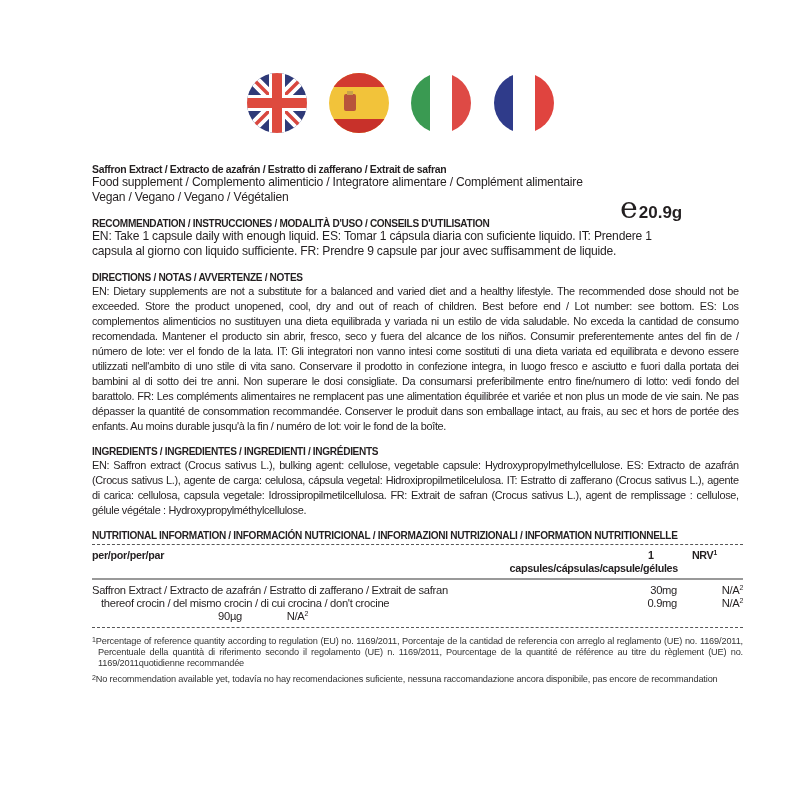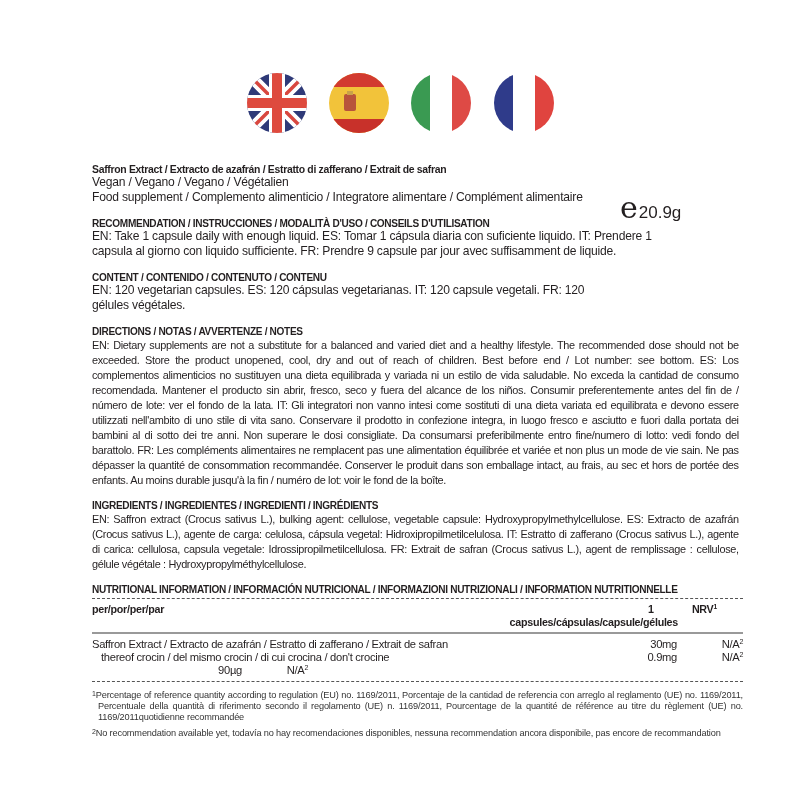--- a/index.html
+++ b/index.html
@@ -13,21 +13,21 @@
          letter-spacing: -0.35px; transform: scaleX(0.9); transform-origin: left; white-space: nowrap;
          color: #231f20; }
   .txt { font-size: 12.1px; line-height: 15px; letter-spacing: -0.2px; color: #231f20; }
   .cond { font-size: 11.6px; line-height: 15px; letter-spacing: -0.35px; text-align: justify;
           transform: scaleX(0.94); transform-origin: left; width: 688px; }
   .block { margin: 12px; }
   .title-block .hdr { font-size: 11.6px; }
   .weight { position: absolute; left: 620px; top: 196px; display: flex; align-items: baseline;
             color: #231f20; }
   .weight .e { font-family: "DejaVu Serif", serif; font-size: 30px; line-height: 24px; }
-  .weight .val { font-family: "Liberation Sans", sans-serif; font-weight: normal; font-size: 17px; margin-left: 1px; text-align: right; }
+  .weight .val { font-family: "Liberation Sans", sans-serif; font-weight: bold; font-size: 17px; margin-left: 1px; text-align: right; }
   .nutri { margin-top: 2px; width: 651px; }
   .dash { border-top: 1px dashed #555; height: 0; }
   .solid { border-top: 2px solid #999; height: 0; }
   .nrow { display: flex; font-size: 11.2px; line-height: 13px; letter-spacing: -0.3px; }
   .nrow .c1 { flex: 1; }
   .nrow .c2 { width: 150px; text-align: right; }
   .nrow .c3 { width: 66px; text-align: right; }
   .nrow.head { font-weight: bold; padding: 4px 0 3px; transform: scaleX(0.96); transform-origin: left; }
   .nrow.head .c2, .nrow.head .c3 { font-weight: bold; }
   .nrow.sub .c1 { padding-left: 9px; }
@@ -106,33 +106,29 @@
 
 <div class="weight">
   <span class="e">e</span>
   <span class="val">20.9g</span>
 </div>
 
 <div class="label">
 
   <div class="block title-block">
     <div class="hdr">Saffron Extract / Extracto de azafrán / Estratto di zafferano / Extrait de safran</div>
+    <div class="txt">Food supplement / Complemento alimenticio / Integratore alimentare / Complément alimentaire</div>
     <div class="txt">Vegan / Vegano / Vegano / Végétalien</div>
-    <div class="txt">Food supplement / Complemento alimenticio / Integratore alimentare / Complément alimentaire</div>
   </div>
 
   <div class="block" style="margin-top:6px">
     <div class="hdr">RECOMMENDATION / INSTRUCCIONES / MODALITÀ D'USO / CONSEILS D'UTILISATION</div>
     <div class="txt" style="width:580px">EN: Take 1 capsule daily with enough liquid. ES: Tomar 1 cápsula  diaria con suficiente liquido. IT: Prendere 1 capsula al giorno con liquido sufficiente. FR: Prendre 9 capsule par jour avec suffisamment de liquide.</div>
   </div>
 
-  <div class="block" style="margin-top:6px">
-    <div class="hdr">CONTENT / CONTENIDO / CONTENUTO / CONTENU</div>
-    <div class="txt" style="width:510px">EN: 120 vegetarian capsules. ES: 120 cápsulas vegetarianas. IT: 120 capsule vegetali. FR: 120 gélules végétales.</div>
-  </div>
 
   <div class="block" style="margin-top:6px">
     <div class="hdr">DIRECTIONS / NOTAS / AVVERTENZE / NOTES</div>
     <div class="cond">EN: Dietary supplements are not a substitute for a balanced and varied diet and a healthy lifestyle. The recommended dose should not be exceeded. Store the product unopened, cool, dry and out of reach of children. Best before end / Lot number: see bottom. ES: Los complementos alimenticios no sustituyen una dieta equilibrada y variada ni un estilo de vida saludable. No exceda la cantidad de consumo recomendada. Mantener el producto sin abrir, fresco, seco y fuera del alcance de los niños. Consumir preferentemente antes del fin de / número de lote: ver el fondo de la lata. IT: Gli integratori non vanno intesi come sostituti di una dieta variata ed equilibrata e devono essere utilizzati nell'ambito di uno stile di vita sano. Conservare il prodotto in confezione integra, in luogo fresco e asciutto e fuori dalla portata dei bambini al di sotto dei tre anni. Non superare le dosi consigliate. Da consumarsi preferibilmente entro fine/numero di lotto: vedi fondo del barattolo. FR: Les compléments alimentaires ne remplacent pas une alimentation équilibrée et variée et non plus un mode de vie sain. Ne pas dépasser la quantité de consommation recommandée. Conserver le produit dans son emballage intact, au frais, au sec et hors de portée des enfants. Au moins durable jusqu'à la fin / numéro de lot: voir le fond de la boîte.</div>
   </div>
 
   <div class="block" style="margin-top:6px">
     <div class="hdr">INGREDIENTS / INGREDIENTES / INGREDIENTI / INGRÉDIENTS</div>
     <div class="cond">EN: Saffron extract (Crocus sativus L.), bulking agent: cellulose, vegetable capsule: Hydroxypropylmethylcellulose. ES: Extracto de azafrán (Crocus sativus L.), agente de carga: celulosa, cápsula vegetal: Hidroxipropilmetilcelulosa. IT: Estratto di zafferano (Crocus sativus L.), agente di carica: cellulosa, capsula vegetale: Idrossipropilmetilcellulosa. FR: Extrait de safran (Crocus sativus L.), agent de remplissage : cellulose, gélule végétale : Hydroxypropylméthylcellulose.</div>
   </div>
@@ -159,16 +155,16 @@
       </div>
       <div class="nrow sub">
         <span class="c2">90µg</span>
         <span class="c3"><span>N/A</span><sup>2</sup></span>
       </div>
     </div>
     <div class="dash"></div>
 
     <div class="foot">
       <p><sup>1</sup><span>Percentage of reference quantity according to regulation (EU) no. 1169/2011, Porcentaje de la cantidad de referencia con arreglo al reglamento (UE) no. 1169/2011, Percentuale della quantità di riferimento secondo il regolamento (UE) n. 1169/2011, Pourcentage de la quantité de référence au titre du règlement (UE) no. 1169/2011quotidienne recommandée</span></p>
-      <p><sup>2</sup><span>No recommendation available yet, todavía no hay recomendaciones disponibles, nessuna recommendation ancora disponibile, pas encore de recommandation</span></p>
+      <p><sup>2</sup><span>No recommendation available yet, todavía no hay recomendaciones suficiente, nessuna raccomandazione ancora disponibile, pas encore de recommandation</span></p>
     </div>
   </div>
 </div>
 
 </body></html>

